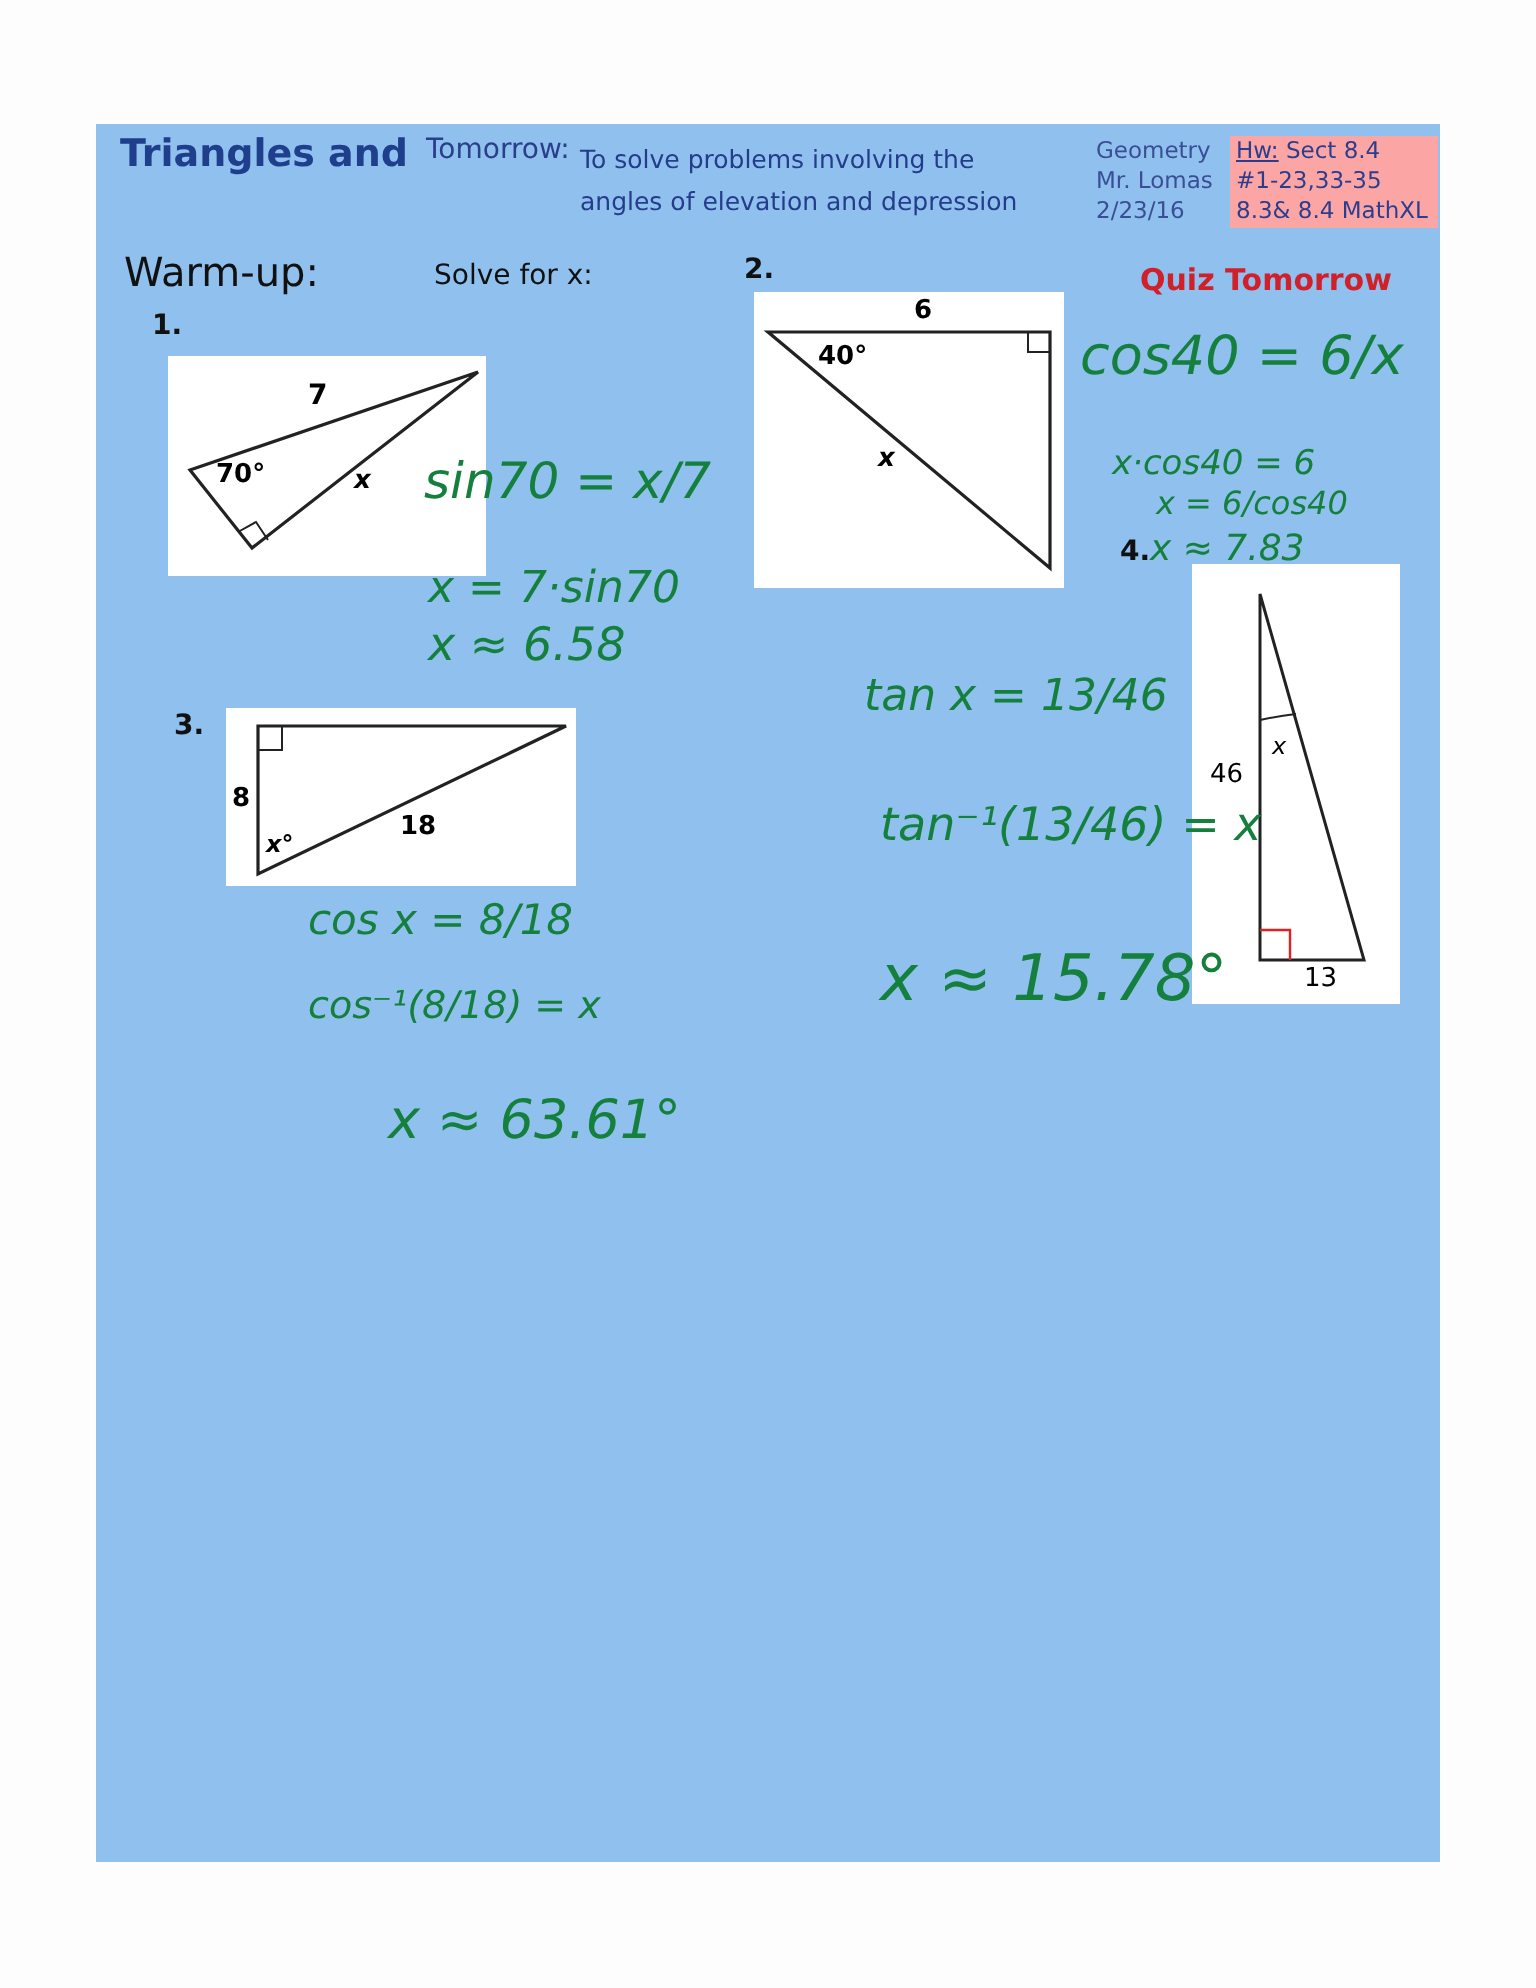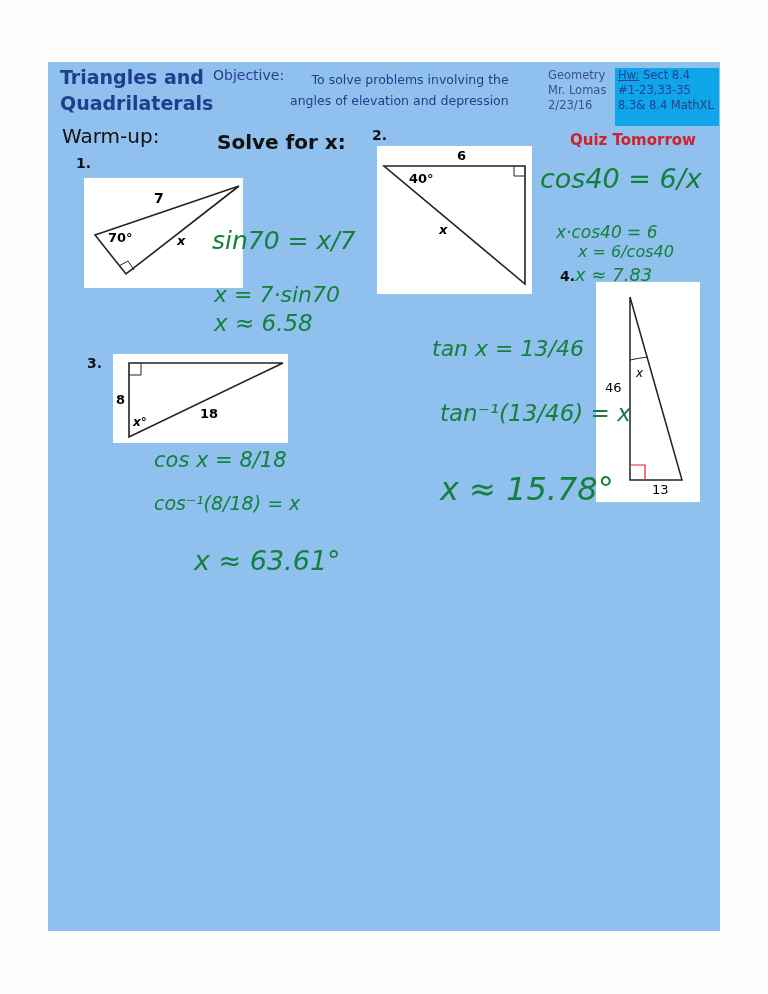--- a/index.html
+++ b/index.html
@@ -4,42 +4,41 @@
 <style>
   html, body { margin:0; padding:0; }
   body { width:768px; height:994px; background:#fdfdfd; position:relative; overflow:hidden;
          font-family:"DejaVu Sans", sans-serif; }
   .panel { position:absolute; left:48px; top:62px; width:672px; height:869px; background:#8fc0ee; }
   .abs { position:absolute; white-space:nowrap; }
   .title { left:60px; top:64px; font-size:19px; font-weight:bold; color:#1f3e8c; line-height:26px; font-family:"DejaVu Sans", sans-serif; }
   .obj-label { left:213px; top:67px; font-size:14px; color:#2a3f8a; }
   .obj-text { left:290px; top:69px; font-size:12.5px; color:#243c8a; line-height:21px; text-align:right; }
   .course { left:548px; top:68px; font-size:11.5px; color:#3a4e96; line-height:15px; }
-  .hw { left:615px; top:68px; width:104px; height:58px; background:#0ea5e9; font-size:11.5px; color:#2b3e8e; line-height:15px; padding-left:3px; box-sizing:border-box; }
+  .hw { left:615px; top:68px; width:104px; height:46px; background:#fca5a5; font-size:11.5px; color:#2b3e8e; line-height:15px; padding-left:3px; box-sizing:border-box; }
   .hw u { text-decoration:underline; }
   .warmup { left:62px; top:124px; font-size:20px; color:#111; }
-  .solve { left:217px; top:130px; font-size:20px; font-weight:bold; color:#111; }
+  .solve { left:217px; top:130px; font-size:14px; font-weight:normal; color:#111; }
   .quiz { left:570px; top:131px; font-size:15px; font-weight:bold; color:#d0202a; }
   .num { font-size:14px; font-weight:bold; color:#111; }
   .fig { position:absolute; background:#fff; }
   .fig svg { display:block; }
   .hand { position:absolute; color:#15803d; font-family:"DejaVu Sans", sans-serif; white-space:nowrap; font-style:italic; }
 </style>
 </head>
 <body>
 
 <div class="panel"></div>
 
 <div class="abs title">
   <div>Triangles and</div>
-  <div>Quadrilaterals</div>
 </div>
-<div class="abs obj-label">Objective:</div>
+<div class="abs obj-label">Tomorrow:</div>
 <div class="abs obj-text">
-  <div style="text-align:right">To solve problems involving the</div>
+  <div style="text-align:left">To solve problems involving the</div>
   <div>angles of elevation and depression</div>
 </div>
 <div class="abs course">
   <div>Geometry</div>
   <div>Mr. Lomas</div>
   <div>2/23/16</div>
 </div>
 <div class="abs hw">
   <div><u>Hw:</u><span> Sect 8.4</span></div>
   <div>#1-23,33-35</div>

